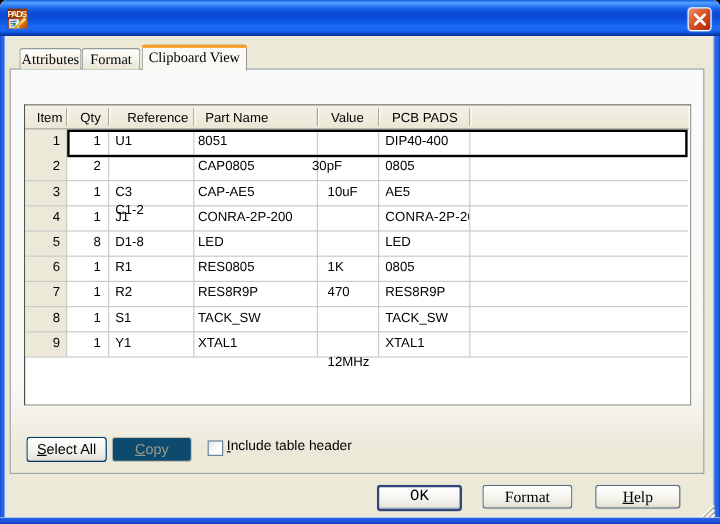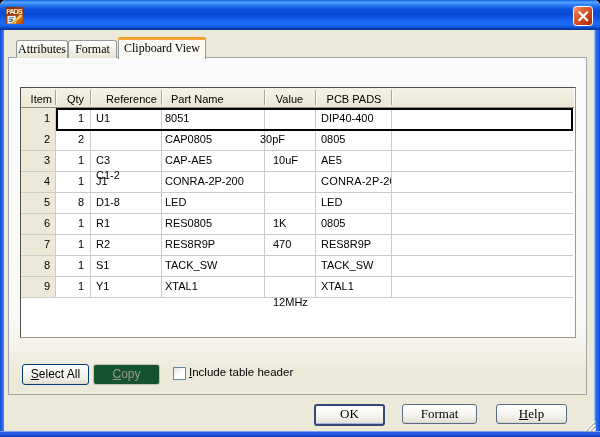--- a/index.html
+++ b/index.html
@@ -51,21 +51,21 @@
   .itemcol{position:absolute;left:21px;top:108px;width:34px;height:189px;background:#ECE9D8;}
   .gridh{position:absolute;left:21px;width:552px;height:1px;background:#cbcbc7;}
   .gridv{position:absolute;top:108px;width:1px;height:189px;background:#cbcbc7;}
   .sel{position:absolute;left:56px;top:108px;width:513px;height:19px;border:2px solid #000;background:#fff;}
   .cell{position:absolute;font-size:11px;color:#000;height:13px;line-height:13px;white-space:nowrap;}
   
   .btn{position:absolute;height:19px;border:1px solid #003C74;border-radius:3px;
      background:linear-gradient(to bottom,#ffffff 0%,#f4f3ee 55%,#e8e6da 90%,#d8d4c8 100%);
      font-size:12px;color:#000;text-align:center;line-height:19px;}
   .btndis{position:absolute;height:19px;border:1px solid #c5c2b2;border-radius:3px;
-     background:#14532d;font-size:12px;color:#9d9a8b;text-align:center;line-height:19px;}
+     background:#0c4a6e;font-size:12px;color:#9d9a8b;text-align:center;line-height:19px;}
   .chk{position:absolute;left:173px;top:367px;width:11px;height:11px;background:linear-gradient(135deg,#e7e5e3,#ffffff 60%);border:1px solid #6a84a0;}
   .chklbl{position:absolute;left:189px;top:366px;font-size:11.5px;color:#000;}
   .dlgbtn{position:absolute;top:404px;height:18px;border:1px solid #5a6b84;border-radius:3px;
      background:linear-gradient(to bottom,#ffffff 0%,#f4f3ee 55%,#e8e6da 90%,#d8d4c8 100%);
      font-family:"Liberation Serif",serif;font-size:13px;color:#000;text-align:center;line-height:17px;}
   .ok{border:2px solid #344579;line-height:16px;box-shadow:inset 0 -1px 0 #9FB4E4;}
   u{text-decoration:underline;}
   .cell,.hlabel,.tab,.tabsel,.dlgbtn,.btn,.btndis,.chklbl{transform:translateZ(0);}
   .grip{position:absolute;right:4px;bottom:5px;width:12px;height:11px;}
 </style>
@@ -209,21 +209,21 @@
   <div class="cell" style="left:96px;top:280px;">Y1</div>
   <div class="cell" style="left:165px;top:280px;">XTAL1</div>
   <div class="cell" style="left:273px;top:280px;margin-top:16px;">12MHz</div>
   <div class="cell" style="left:321px;width:70px;overflow:hidden;top:280px;">XTAL1</div>
 
 <div class="btn" style="left:22px;top:364px;width:65px;"><u>S</u>elect All</div>
 <div class="btndis" style="left:93px;top:364px;width:65px;"><u>C</u>opy</div>
 <div class="chk"></div>
 <div class="chklbl"><u>I</u>nclude table header</div>
 
-<div class="dlgbtn ok" style="left:314px;width:67px;">OK</div>
+<div class="dlgbtn ok" style="left:314px;width:67px;font-family:Liberation Mono, monospace;">OK</div>
 <div class="dlgbtn" style="left:402px;width:73px;">Format</div>
 <div class="dlgbtn" style="left:496px;width:69px;"><u>H</u>elp</div>
 
 <svg class="grip" width="12" height="11" viewBox="0 0 12 11">
   <path d="M11 0 L0.5 10" stroke="#fcfcf6" stroke-width="1.4"></path>
   <path d="M11.5 3.8 L5 10" stroke="#fcfcf6" stroke-width="1.4"></path>
   <path d="M12 7.6 L9.3 10.2" stroke="#fcfcf6" stroke-width="1.4"></path>
   <path d="M11.8 1 L1.5 10.8" stroke="#b0ad9d" stroke-width="1.1"></path>
   <path d="M12.3 4.8 L6 10.8" stroke="#b0ad9d" stroke-width="1.1"></path>
   <path d="M12.6 8.6 L10.2 11" stroke="#b0ad9d" stroke-width="1.1"></path>

